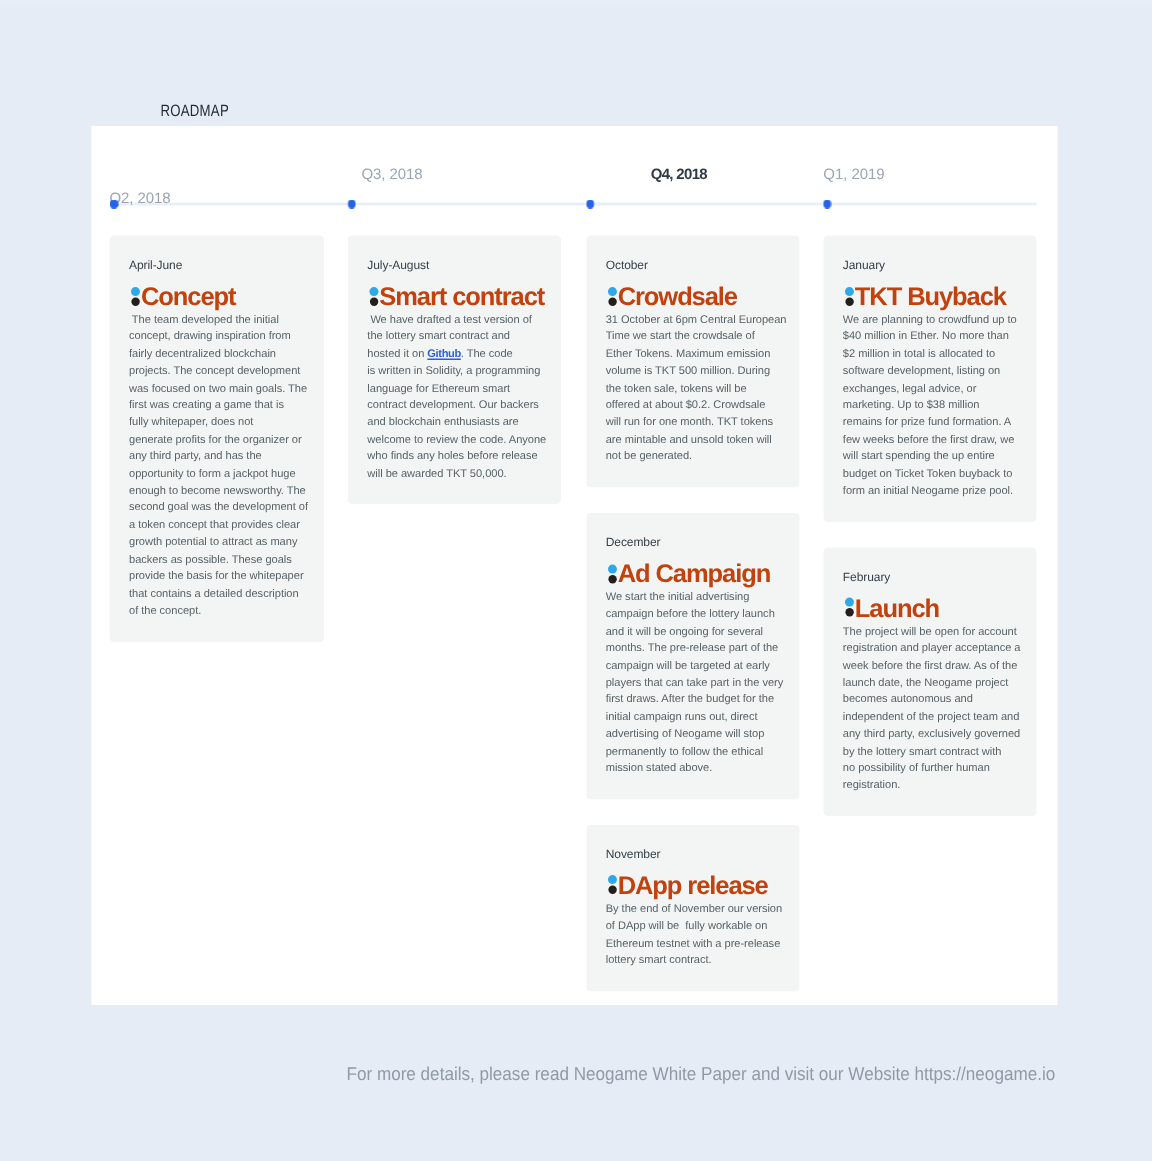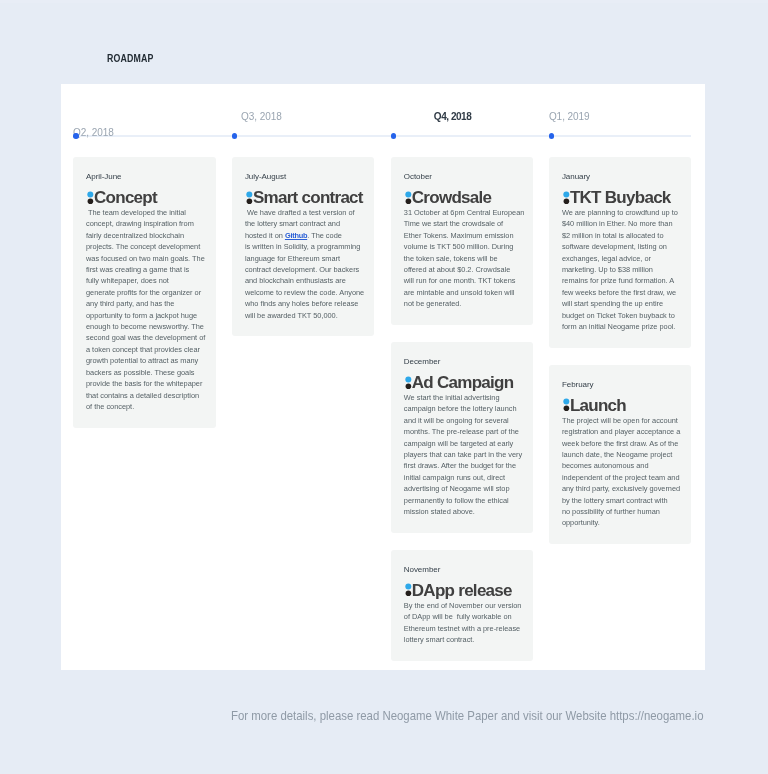--- a/index.html
+++ b/index.html
@@ -7,22 +7,22 @@
   body {
     width:768px; height:774px; overflow:hidden;
     background:#e6ecf5;
     font-family:"Liberation Sans", sans-serif;
     -webkit-font-smoothing:antialiased;
   }
   .page { position:relative; width:768px; height:774px; transform:translateZ(0); }
   .topband { position:absolute; left:0; top:0; width:768px; height:3px; background:#e8edf6; }
 
   .section-title {
-    position:absolute; left:62px; top:52px;
-    font-size:11px; font-weight:700; color:#232c34;
+    position:absolute; left:62px; top:68px;
+    font-size:11px; font-weight:400; color:#232c34;
     line-height:13px; letter-spacing:0.2px;padding-left:45px;
   }
   .section-title span { display:inline-block; transform:scaleX(0.80); transform-origin:left top; }
 
   .panel {
     position:absolute; left:61px; top:84px; width:644px; height:586px;
     background:#ffffff;
   }
 
   .timeline { position:absolute; left:12px; top:24px; width:620px; height:56px; }
@@ -33,21 +33,21 @@
   .q-label.active { color:#303b46; font-weight:700; letter-spacing:-0.45px;padding-left:43px; }
   .tl-line { position:absolute; left:1px; top:27px; width:617px; height:1.5px; background:#e9eff8; }
   .tl-dot { position:absolute; top:25px; width:5.5px; height:5.5px; border-radius:50%; background:#2563eb; }
 
   .cols { position:absolute; left:12px; top:73px; width:620px; }
   .col { position:absolute; top:0; width:142.5px; }
 
   .card { background:#f3f5f4; border-radius:3px; padding:14px 11px 15.3px 13px; box-sizing:border-box; width:142.5px; margin-bottom:17.0px; }
   .card .month { transform:translateZ(0); font-size:8px; color:#36414a; margin:0; line-height:11px; letter-spacing:-0.05px; }
   .card h3 {
-    transform:translateZ(0); margin:7px 0 0 -1px; font-size:17px; font-weight:700; color:#404040;
+    transform:translateZ(0); margin:7px 0 0 -1px; font-size:17px; font-weight:700; color:#c2410c;
     letter-spacing:-0.72px; line-height:18px; white-space:nowrap;
   }
   .card .dots { display:inline-block; width:9px; height:15px; vertical-align:-1.6px; }
   .card .body { margin:0; font-size:7.4px; line-height:11.4px; color:#566166; letter-spacing:-0.02px; }
   .card .body .ln { display:block; white-space:pre; transform:translateZ(0); }
   .card a { color:#2a5fd6; transform:translateZ(0); display:inline-block; font-weight:700; text-decoration:underline; text-underline-offset:0.5px; text-decoration-thickness:0.8px; white-space:pre; letter-spacing:-0.25px; }
 
   .footer {
     position:absolute; left:231px; top:709px; width:0; text-align:left;
     font-size:12.4px; color:#8f9aa6; line-height:15px; white-space:nowrap;
@@ -206,20 +206,20 @@
             <div class="body">
               <span class="ln">The project will be open for account</span>
               <span class="ln">registration and player acceptance a</span>
               <span class="ln">week before the first draw. As of the</span>
               <span class="ln">launch date, the Neogame project</span>
               <span class="ln">becomes autonomous and</span>
               <span class="ln">independent of the project team and</span>
               <span class="ln">any third party, exclusively governed</span>
               <span class="ln">by the lottery smart contract with</span>
               <span class="ln">no possibility of further human</span>
-              <span class="ln">opportunity.</span>
+              <span class="ln">registration.</span>
             </div>
           </div>
         </div>
       </div>
   </div>
   <div class="footer"><span>For more details, please read Neogame White Paper and visit our Website https://neogame.io</span></div>
 </div>
 
 </body></html>

